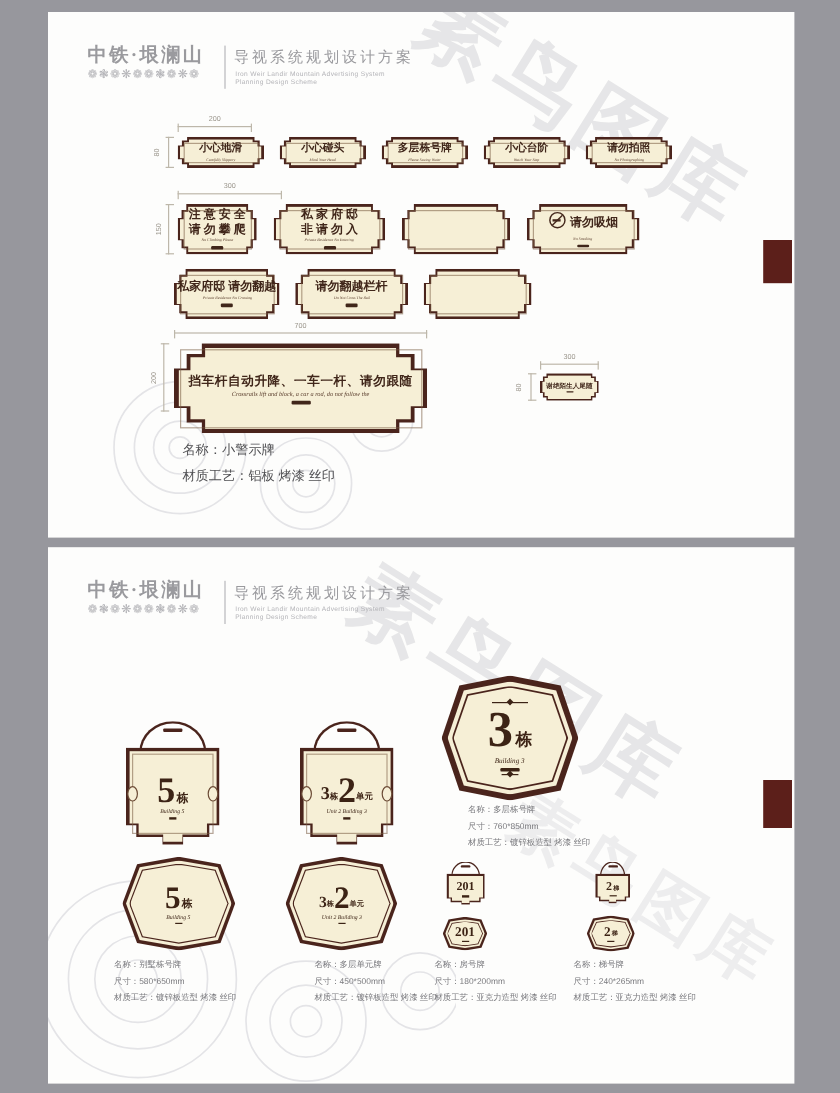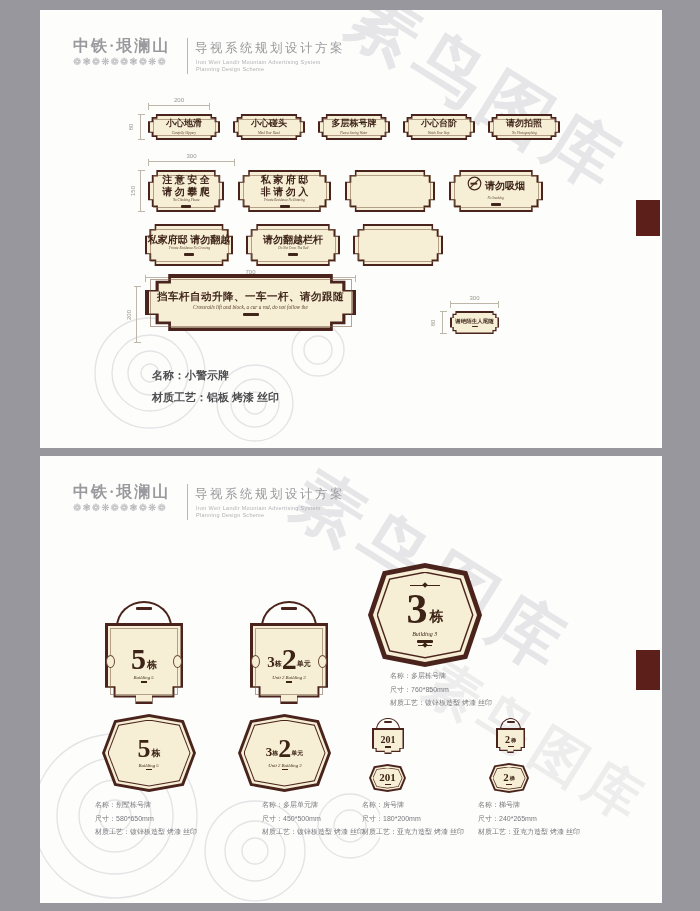--- a/index.html
+++ b/index.html
@@ -40,26 +40,26 @@
           justify-content:center;gap:1px;z-index:2}
   .line{display:flex;align-items:center;gap:3px}
   .zh{font-family:"Liberation Serif",serif;font-weight:bold;color:var(--ink);white-space:nowrap}
   #row1 .zh{font-size:9px}
   #row2 .zh,#row3 .zh{font-size:10px;line-height:11px}
   .sub{font-size:6px;transform:scale(.55);color:#5d4130;font-style:italic;white-space:nowrap;
        height:5px;line-height:5px;font-family:"Liberation Serif",serif}
   .orn{width:10px;height:2.5px;background:var(--ink);border-radius:1px;margin-top:1px}
   #row1{left:108px;top:104px;gap:13px}  #row1 .pq{width:72px;height:26px}
   #row2{left:108px;top:160px;gap:14px}  #row2 .pq{height:42px}
-  #row2 .pq:nth-child(1){width:76px}#row2 .pq:nth-child(2){width:93px}
+  #row2 .pq:nth-child(1){width:66px}#row2 .pq:nth-child(2){width:93px}
   #row2 .pq:nth-child(3){width:90px}#row2 .pq:nth-child(4){width:94px}
   #row3{left:105px;top:214px;gap:13px}  #row3 .pq{height:42px}
   #row3 .pq:nth-child(1){width:88px}#row3 .pq:nth-child(2){width:94px}
   #row3 .pq:nth-child(3){width:90px}#row3 .pq:nth-child(4){width:94px}
-  .pq-long{position:absolute;left:105px;top:264px;width:211px;height:57px}
+  .pq-long{position:absolute;left:105px;top:276px;width:211px;height:75px}
   .pq-long .l2{inset:3.5px}
   .pq-long .zh{font-size:10.5px;letter-spacing:.5px}
   .pq-long .sub{font-size:7px;transform:scale(.75);height:6px}
   .pq-long .orn{width:16px;height:3px}
   .pq-small{position:absolute;left:410px;top:301px;width:49px;height:23px}
   .pq-small .l2{inset:1.5px}
   .pq-small .zh{font-size:5.5px}
   .pq-small .orn{width:6px;height:1.5px;margin-top:0}
 
   
@@ -67,21 +67,21 @@
   .dim-h::before,.dim-h::after{content:"";position:absolute;top:-3px;width:1px;height:7px;background:var(--dim)}
   .dim-h::before{left:0}.dim-h::after{right:0}
   .dim-h .lbl{position:absolute;top:-9px;left:0;right:0;text-align:center;font-size:6px;color:var(--dimtxt)}
   .dim-v{position:absolute;width:0;border-left:1px solid var(--dim)}
   .dim-v::before,.dim-v::after{content:"";position:absolute;left:-3px;width:7px;height:1px;background:var(--dim)}
   .dim-v::before{top:0}.dim-v::after{bottom:0}
   .dim-v .lbl{position:absolute;left:-13px;top:50%;transform:translateY(-50%) rotate(-90deg);
               font-size:6px;color:var(--dimtxt)}
 
   
-  .info-lg{position:absolute;font-size:11px;font-weight:bold;color:#4f4f52;line-height:22px}
+  .info-lg{position:absolute;font-size:11px;font-weight:normal;color:#4f4f52;line-height:22px}
   .info-sm{position:absolute;font-size:7px;color:#79797d;line-height:13.5px;white-space:nowrap}
 
   
   .hex{position:absolute}
   .hex>div{position:absolute}
   .hex .h1{inset:0;background:var(--dk);clip-path:var(--hex)}
   .hex .h2{background:var(--cream);clip-path:var(--hex)}
   .hex .h3{background:var(--dk);clip-path:var(--hex)}
   .hex .h4{background:var(--cream);clip-path:var(--hex)}
   .hc{position:absolute;inset:0;display:flex;flex-direction:column;align-items:center;

